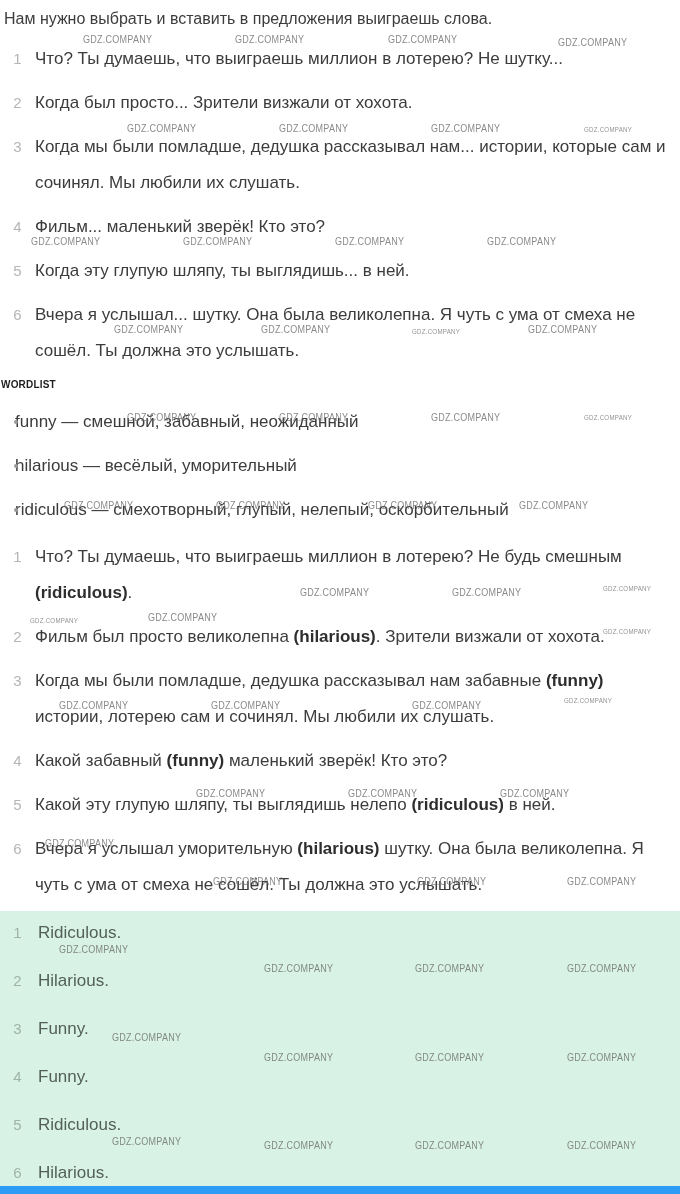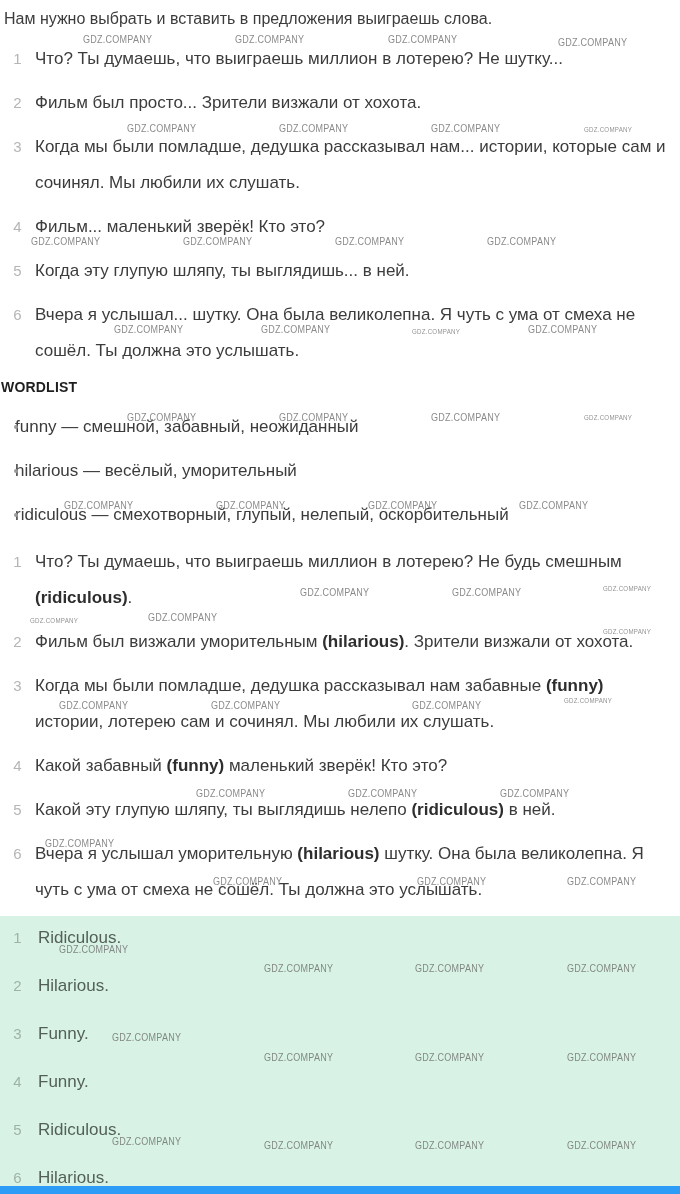--- a/index.html
+++ b/index.html
@@ -6,21 +6,21 @@
   body{width:680px;background:#ffffff;font-family:"Liberation Sans","DejaVu Sans",sans-serif;}
   .page{position:relative;width:680px;height:1194px;background:#fff;overflow:hidden;}
   .content{position:relative;z-index:1;}
   .title{font-size:16px;font-weight:500;color:var(--text,#333);padding:7px 6px 0 4px;line-height:23px;}
   ol,ul{list-style:none;margin:0;padding:0;}
   .num-list{margin-top:11px;}
   .item{display:flex;align-items:flex-start;margin-bottom:8px;}
   .num{flex:0 0 35px;text-align:center;font-size:15px;font-weight:500;color:var(--number,#b5b5b5);line-height:36px;}
   .txt{flex:1;font-size:17px;color:var(--text,#3c3c3c);line-height:36px;padding-right:8px;}
   .txt b{font-weight:700;color:#2e2e2e;}
-  .wordlist-heading{font-size:14px;font-weight:700;color:#1e1e1e;letter-spacing:.2px;margin:10px 0 14px 1px;}
+  .wordlist-heading{font-size:10px;font-weight:700;color:#1e1e1e;letter-spacing:.2px;margin:10px 0 14px 1px;}
   .wordlist li{position:relative;padding-left:15px;font-size:17px;color:var(--text,#3c3c3c);line-height:36px;margin-bottom:8px;}
   .bullet{position:absolute;left:14px;top:16px;width:4px;height:4px;border-radius:50%;background:#9a9a9a;}
   .green-block{background:var(--answers-bg,#d8f3e5);min-height:286px;padding-top:7px;}
   .green-block .item{margin-bottom:18px;}
   .green-block .num{line-height:30px;font-size:15px;color:var(--green-number,#a0b2a8);}
   .green-block .txt{font-size:17px;line-height:30px;color:var(--green-text,#535f58);padding-left:3px;}
   .bottom-bar{position:absolute;left:0;right:0;bottom:0;height:8px;background:var(--bottom-bar,#2d9cf7);z-index:3;}
   .wm-layer{position:absolute;left:0;top:0;right:0;bottom:0;z-index:2;pointer-events:none;}
   .wm{position:absolute;font-size:11px;color:var(--watermark,#6d6d6d);opacity:.8;letter-spacing:.3px;white-space:nowrap;transform:scaleX(.82);transform-origin:left top;font-weight:400;}
   .wm.sm{font-size:7.5px;opacity:.75;}
@@ -31,21 +31,21 @@
 <div class="page">
   <div class="content">
     <div class="title">Нам нужно выбрать и вставить в предложения выиграешь слова.</div>
     <ol class="num-list" id="questions">
         <li class="item">
           <span class="num">1</span>
           <span class="txt">Что? Ты думаешь, что выиграешь миллион в лотерею? Не шутку...</span>
         </li>
         <li class="item">
           <span class="num">2</span>
-          <span class="txt">Фильм был просто... Зрители визжали от хохота.</span>
+          <span class="txt">Когда был просто... Зрители визжали от хохота.</span>
         </li>
         <li class="item">
           <span class="num">3</span>
           <span class="txt">Когда мы были помладше, дедушка рассказывал нам... истории, которые сам и сочинял. Мы любили их слушать.</span>
         </li>
         <li class="item">
           <span class="num">4</span>
           <span class="txt">Фильм... маленький зверёк! Кто это?</span>
         </li>
         <li class="item">
@@ -63,21 +63,21 @@
         <li><span class="bullet"></span><span>hilarious — весёлый, уморительный</span></li>
         <li><span class="bullet"></span><span>ridiculous — смехотворный, глупый, нелепый, оскорбительный</span></li>
       </ul>
     <ol class="num-list" id="answers">
         <li class="item">
           <span class="num">1</span>
           <span class="txt"><span>Что? Ты думаешь, что выиграешь миллион в лотерею? Не будь смешным </span><b>(ridiculous)</b><span>.</span></span>
         </li>
         <li class="item">
           <span class="num">2</span>
-          <span class="txt"><span>Фильм был визжали уморительным </span><b>(hilarious)</b><span>. Зрители визжали от хохота.</span></span>
+          <span class="txt"><span>Фильм был просто великолепна </span><b>(hilarious)</b><span>. Зрители визжали от хохота.</span></span>
         </li>
         <li class="item">
           <span class="num">3</span>
           <span class="txt"><span>Когда мы были помладше, дедушка рассказывал нам забавные </span><b>(funny)</b><span> истории, лотерею сам и сочинял. Мы любили их слушать.</span></span>
         </li>
         <li class="item">
           <span class="num">4</span>
           <span class="txt"><span>Какой забавный </span><b>(funny)</b><span> маленький зверёк! Кто это?</span></span>
         </li>
         <li class="item">

